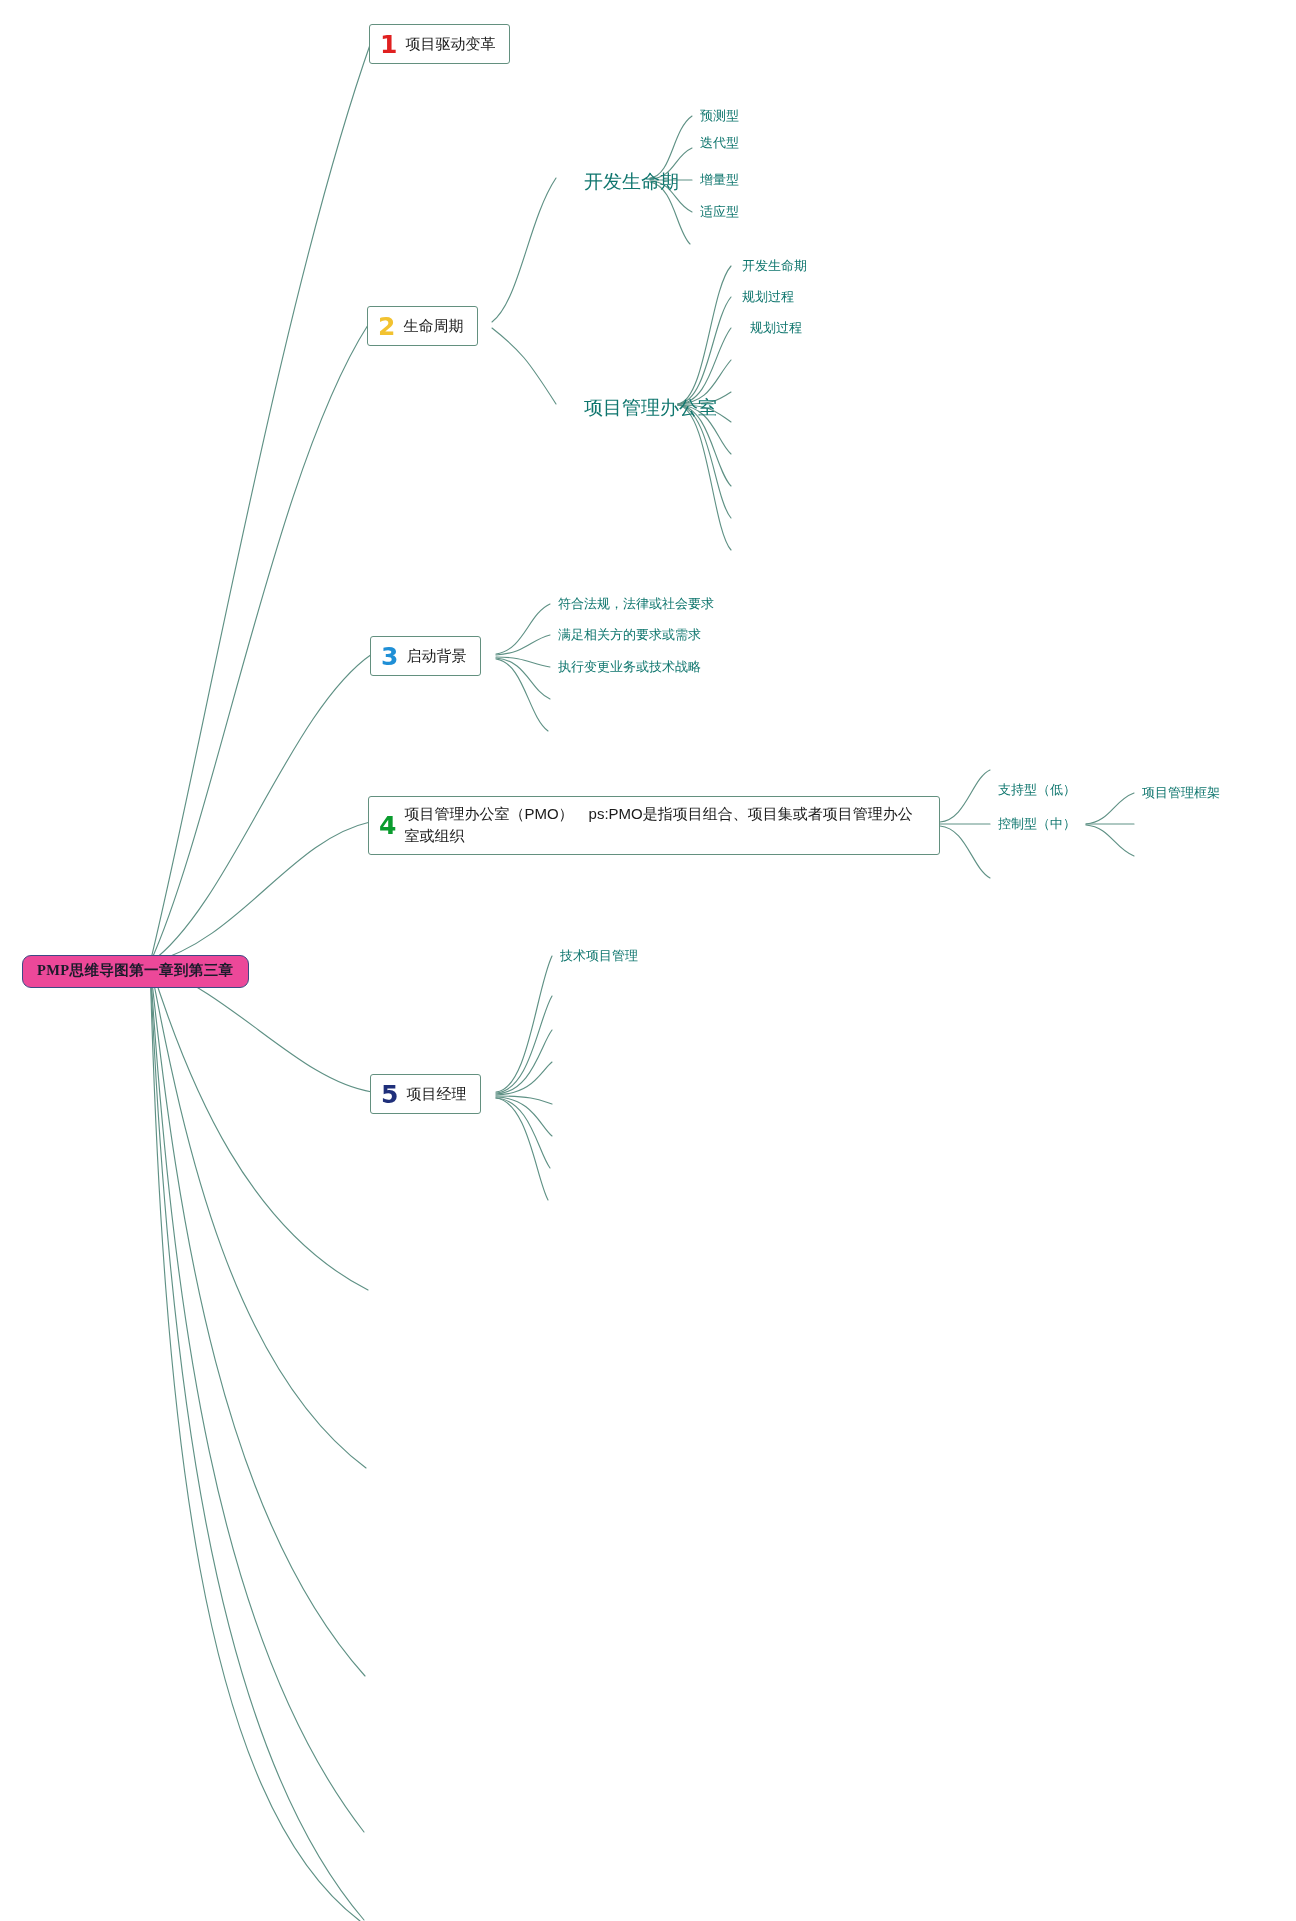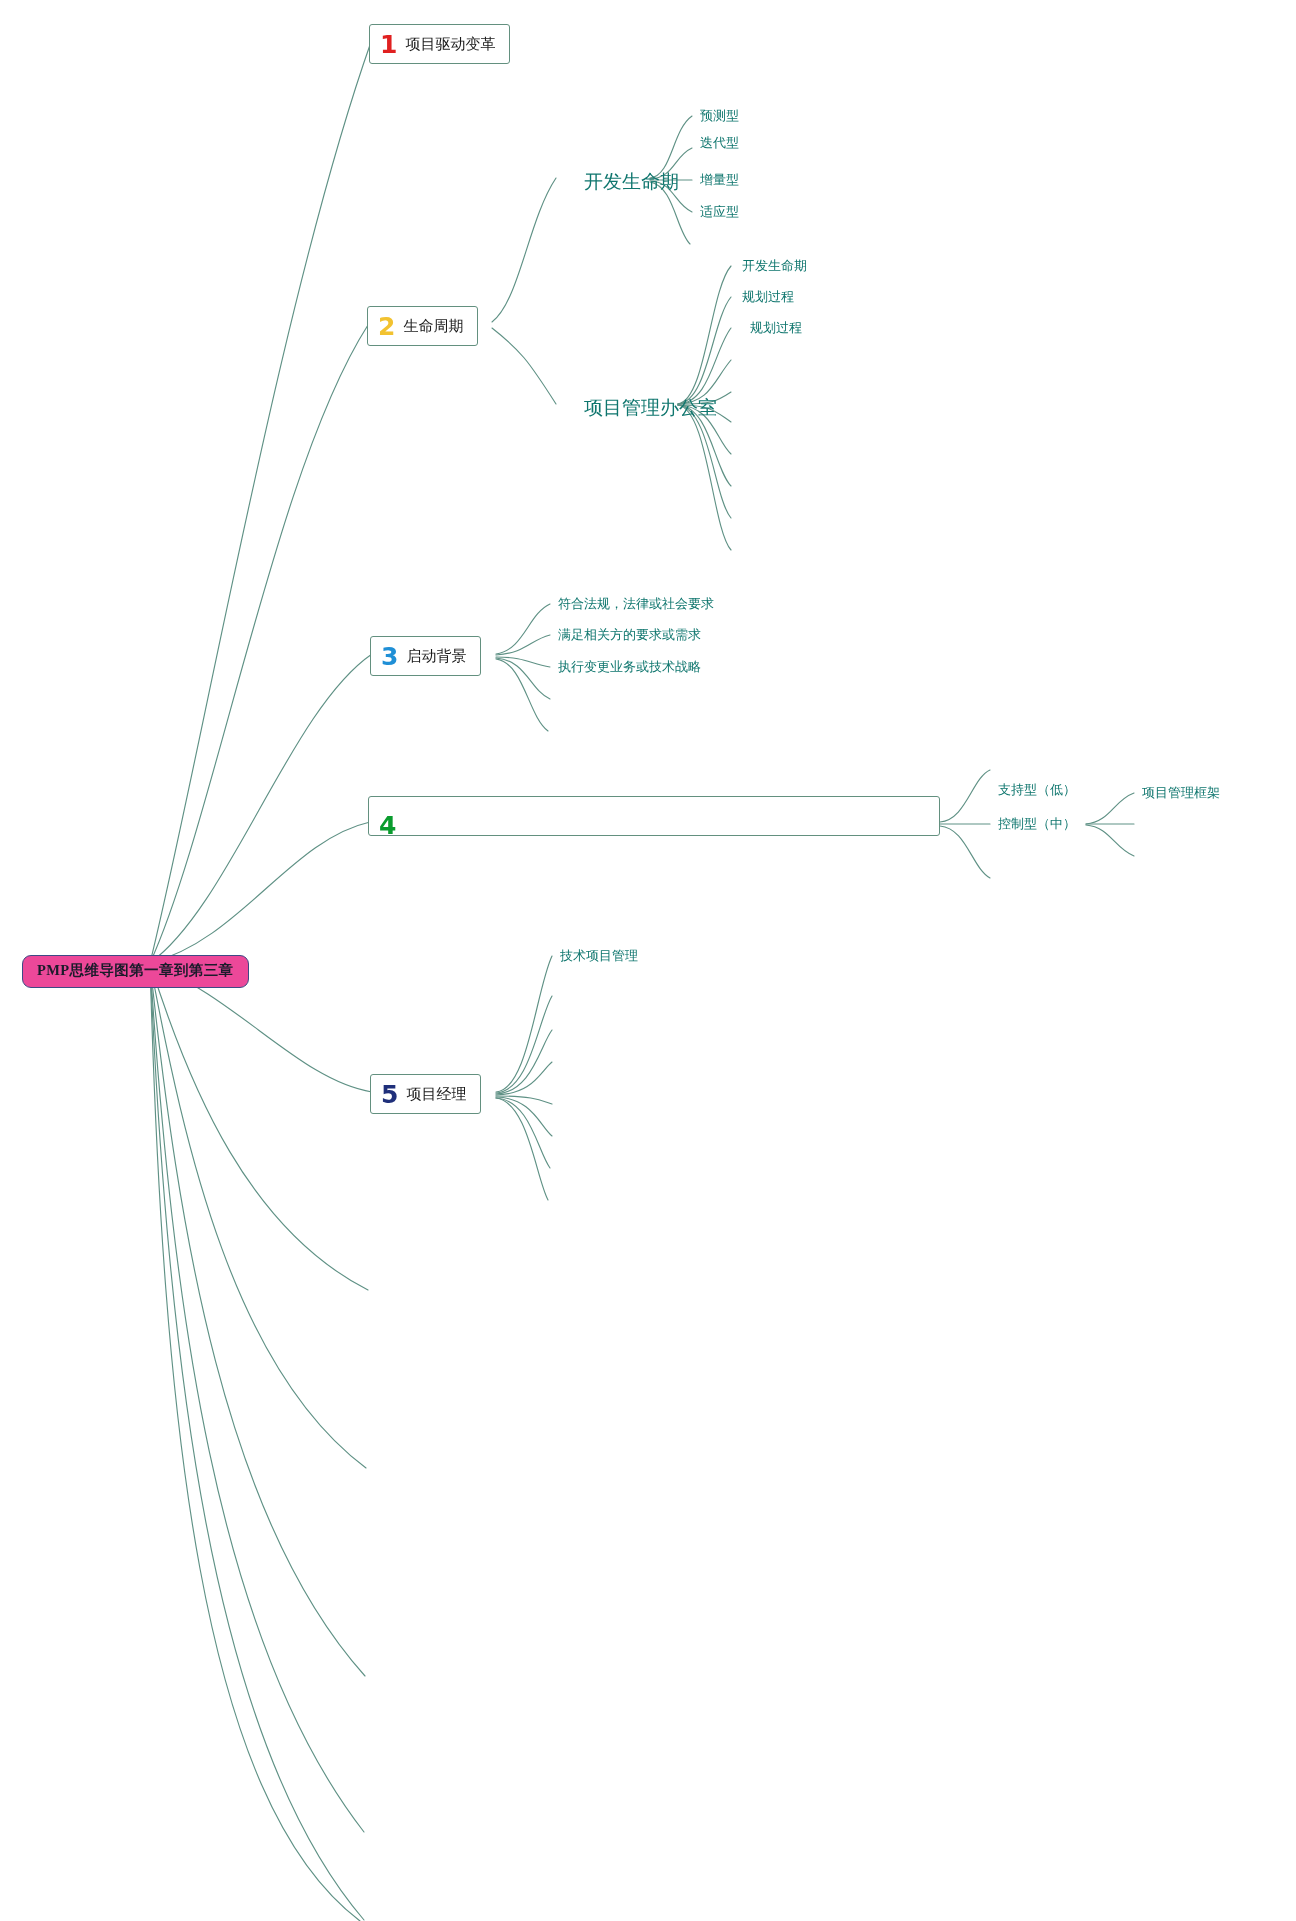--- a/index.html
+++ b/index.html
@@ -169,20 +169,21 @@
   </div>
 
   <div class="node leaf" style="left:558px;top:596px;">符合法规，法律或社会要求</div>
   <div class="node leaf" style="left:558px;top:627px;">满足相关方的要求或需求</div>
   <div class="node leaf" style="left:558px;top:659px;">执行变更业务或技术战略</div>
   <div class="node leaf empty" style="left:558px;top:695px;"></div>
   <div class="node leaf empty" style="left:556px;top:727px;"></div>
 
   <div class="node topic multiline" style="left:368px;top:796px;width:572px;">
     <span class="num" style="color:#0a9c2e">4</span>
+    <span class="txt">项目管理办公室（PMO）　ps:PMO是指项目组合、项目集或者项目管理办公室或组织</span>
   </div>
 
   <div class="node leaf" style="left:998px;top:782px;">支持型（低）</div>
   <div class="node leaf" style="left:998px;top:816px;">控制型（中）</div>
   <div class="node leaf empty" style="left:998px;top:874px;"></div>
 
   <div class="node leaf" style="left:1142px;top:785px;">项目管理框架</div>
   <div class="node leaf empty" style="left:1142px;top:820px;"></div>
   <div class="node leaf empty" style="left:1142px;top:852px;"></div>
 

